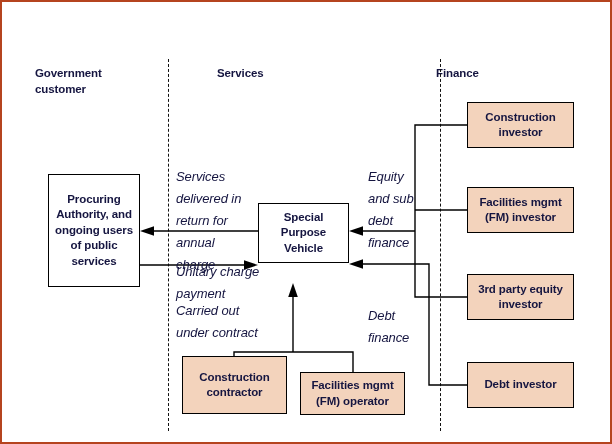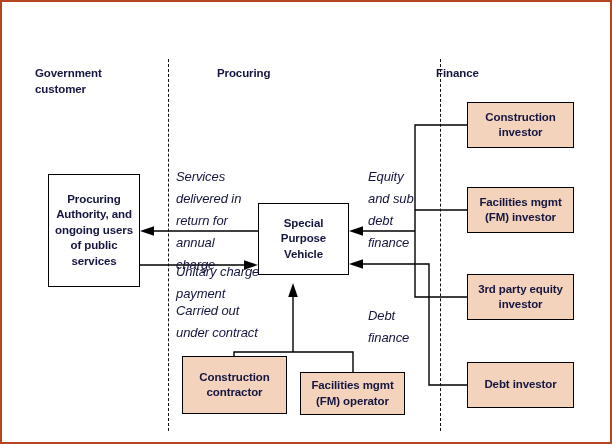--- a/index.html
+++ b/index.html
@@ -72,21 +72,21 @@
     color: #151540;
     line-height: 15.5px;
     letter-spacing: -0.1px;
     padding: 2px 3px;
     z-index: 3;
   }
   .node-box.white { background: #ffffff; }
   .node-box.salmon { background: #f3d3bc; }
 
   #box-procuring-authority { left: 46px;  top: 172px; width: 92px;  height: 113px; }
-  #box-spv                 { left: 256px; top: 201px; width: 91px;  height: 72px;  }
+  #box-spv                 { left: 256px; top: 201px; width: 91px;  height: 60px;  }
 
   #box-construction-investor { left: 465px; top: 100px; width: 107px; height: 46px; }
   #box-fm-investor           { left: 465px; top: 185px; width: 107px; height: 46px; }
   #box-3rd-party-investor    { left: 465px; top: 272px; width: 107px; height: 46px; }
   #box-debt-investor         { left: 465px; top: 360px; width: 107px; height: 46px; }
 
   #box-construction-contractor { left: 180px; top: 354px; width: 105px; height: 58px; }
   #box-fm-operator             { left: 298px; top: 370px; width: 105px; height: 43px; }
 
   
@@ -124,21 +124,21 @@
 </head>
 <body>
 
 <div id="chart-frame">
 
 
   <div class="col-header" id="hdr-government">
     <div>Government</div>
     <div>customer</div>
   </div>
-  <div class="col-header" id="hdr-operation">Procuring</div>
+  <div class="col-header" id="hdr-operation">Services</div>
   <div class="col-header" id="hdr-finance">Finance</div>
 
   <div class="col-divider" id="divider-left"></div>
   <div class="col-divider" id="divider-right"></div>
 
   <svg id="connectors" viewBox="0 0 612 444">
 
     <line x1="256" y1="229" x2="146" y2="229"></line>
     <polygon points="138,229 152,224.2 152,233.8"></polygon>
 

